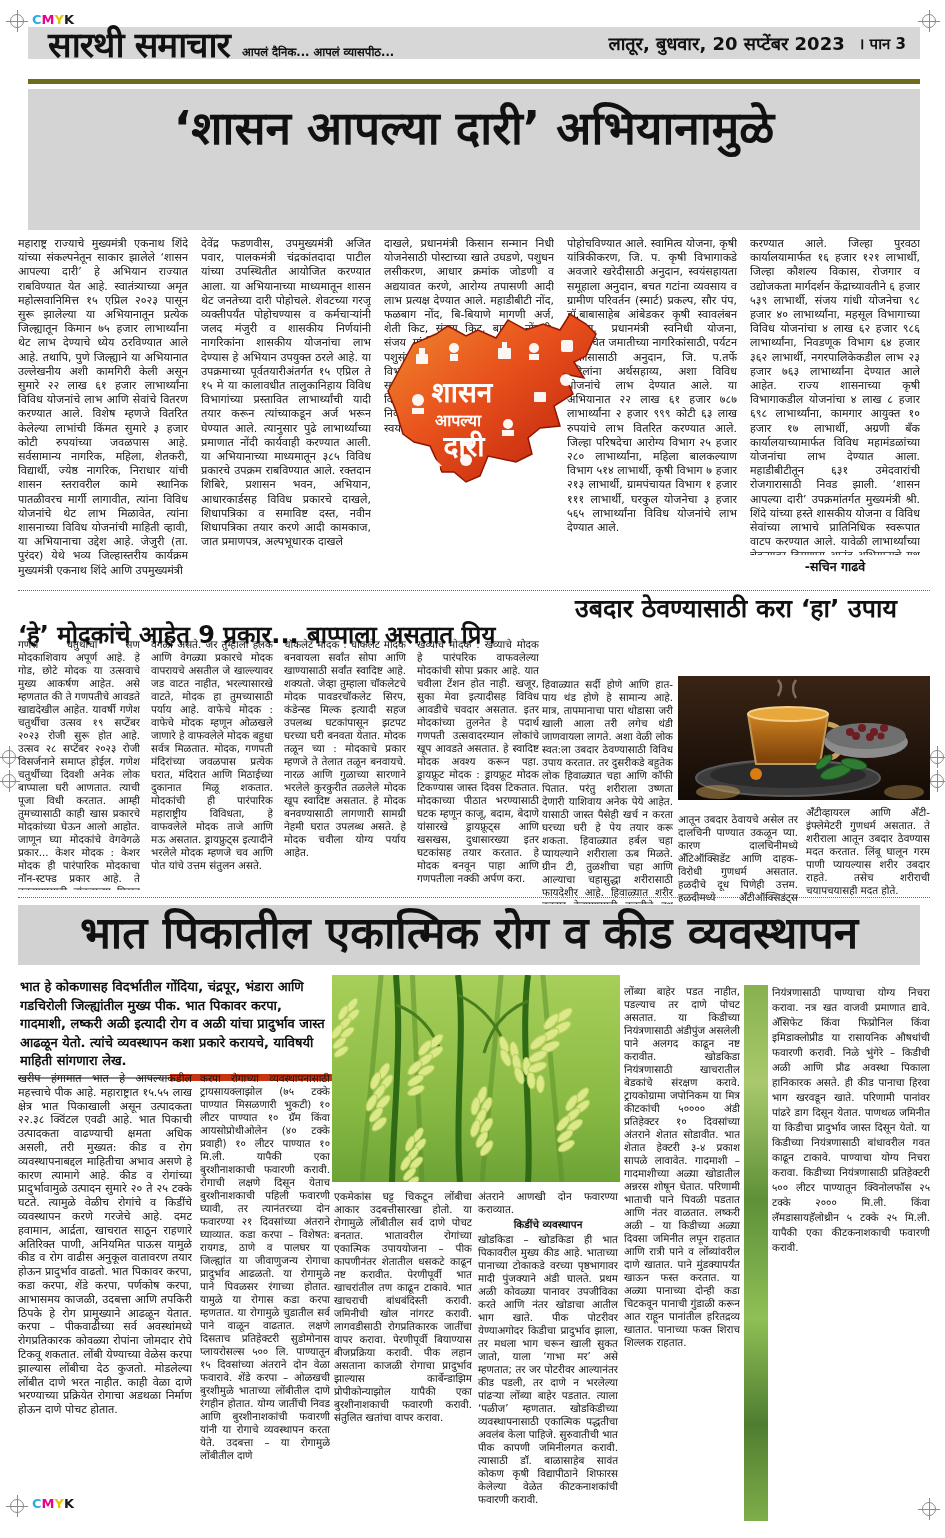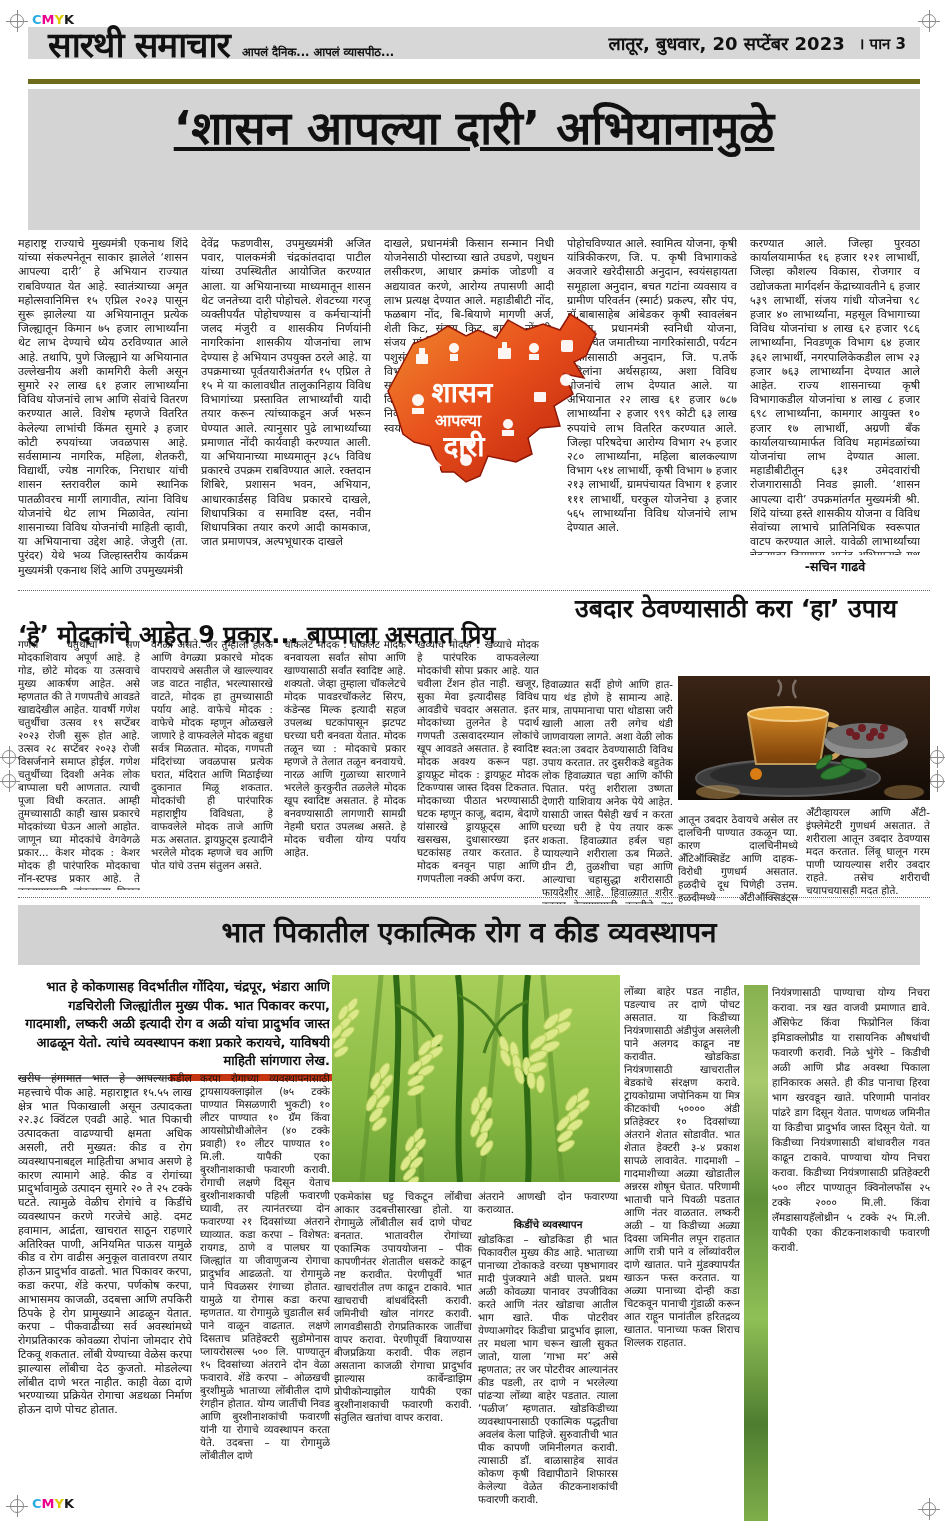--- a/index.html
+++ b/index.html
@@ -23,21 +23,21 @@
     background:#d7d7d7; display:flex; align-items:center; }
   .mh-title { font-size:35px; font-weight:800; margin-left:20px; white-space:nowrap; letter-spacing:-1px; }
   .mh-tagline { font-size:11.5px; font-weight:700; margin-left:12px; margin-top:16px; white-space:nowrap; }
   .mh-spacer { flex:1; }
   .mh-date { font-size:18px; font-weight:800; white-space:nowrap;margin-left:40px; }
   .mh-page { font-size:15px; font-weight:800; margin:0 14px 0 14px; white-space:nowrap; }
   .olive-rule { position:absolute; left:28px; top:79px; width:892px; height:5px; background:#6e6c1a; }
 
   
   .hl1-box { position:absolute; left:28px; top:89px; width:892px; height:141px; background:#d4d4d4;
-    text-align:center; font-weight:800; font-size:46px; line-height:62px; padding-top:8px; box-sizing:border-box;text-decoration:underline; }
+    text-align:center; font-weight:800; font-size:46px; line-height:62px; padding-top:8px; box-sizing:border-box; }
 
   
   .col { position:absolute; text-align:justify; overflow:hidden; color:#121212; }
   .a1col { top:237px; width:170px; height:350px; font-size:11px; line-height:14.2px; }
   .dotted { position:absolute; left:18px; width:912px; border-top:1.5px dotted #666; }
 
   .byline { position:absolute; left:752px; top:558px; width:166px; text-align:center;
     font-weight:800; font-size:12.5px; }
 
   
@@ -50,23 +50,23 @@
   
   .a3-hl { position:absolute; left:542px; top:592px; width:388px; text-align:center;
     font-size:25px; line-height:33px; font-weight:800; }
   .a3colL { left:542px; top:678px; width:131px; height:226px; font-size:10.3px; line-height:13px; }
   .tea { position:absolute; left:678px; top:676px; width:252px; height:124px; }
   .a3colB1 { left:678px; top:806px; width:120px; height:98px; font-size:10.3px; line-height:13px;margin-top:7px; }
   .a3colB2 { left:806px; top:806px; width:124px; height:98px; font-size:10.3px; line-height:13px; }
 
   
   .a4-hlbox { position:absolute; left:18px; top:905px; width:902px; height:60px; background:#d2d2d2;
-    text-align:center; font-size:28px; font-weight:800; line-height:56px; }
+    text-align:center; font-size:44px; font-weight:800; line-height:56px; }
   .a4-intro { position:absolute; left:20px; top:978px; width:310px; height:90px; overflow:hidden;
-    font-size:13px; line-height:18.5px; font-weight:700; text-align:right; }
+    font-size:13px; line-height:18.5px; font-weight:700; text-align:left; }
   .a4-div-gray { position:absolute; left:18px; top:1077px; width:152px; height:2px; background:#8a8a8a; }
   .a4-div-red  { position:absolute; left:170px; top:1074px; width:190px; height:7px; background:#c63512; }
   .rice { position:absolute; left:332px; top:975px; width:288px; height:207px; }
   .a4c1 { left:18px;  top:1072px; width:174px; height:450px; font-size:11px; line-height:13.8px; }
   .a4c2 { left:200px; top:1072px; width:130px; height:450px; font-size:10.3px; line-height:13px; }
   .a4c3 { left:334px; top:1190px; width:138px; height:332px; font-size:10.3px; line-height:13px; }
   .a4c4 { left:478px; top:1190px; width:140px; height:332px; font-size:10.3px; line-height:13px; }
   .a4c4 .sub { display:block; text-align:center; font-weight:800; margin:2px 0; }
   .a4c5 { left:624px; top:985px; width:116px; height:536px; font-size:10.3px; line-height:13px; }
   .strip { position:absolute; left:744px; top:985px; width:24px; height:536px;

